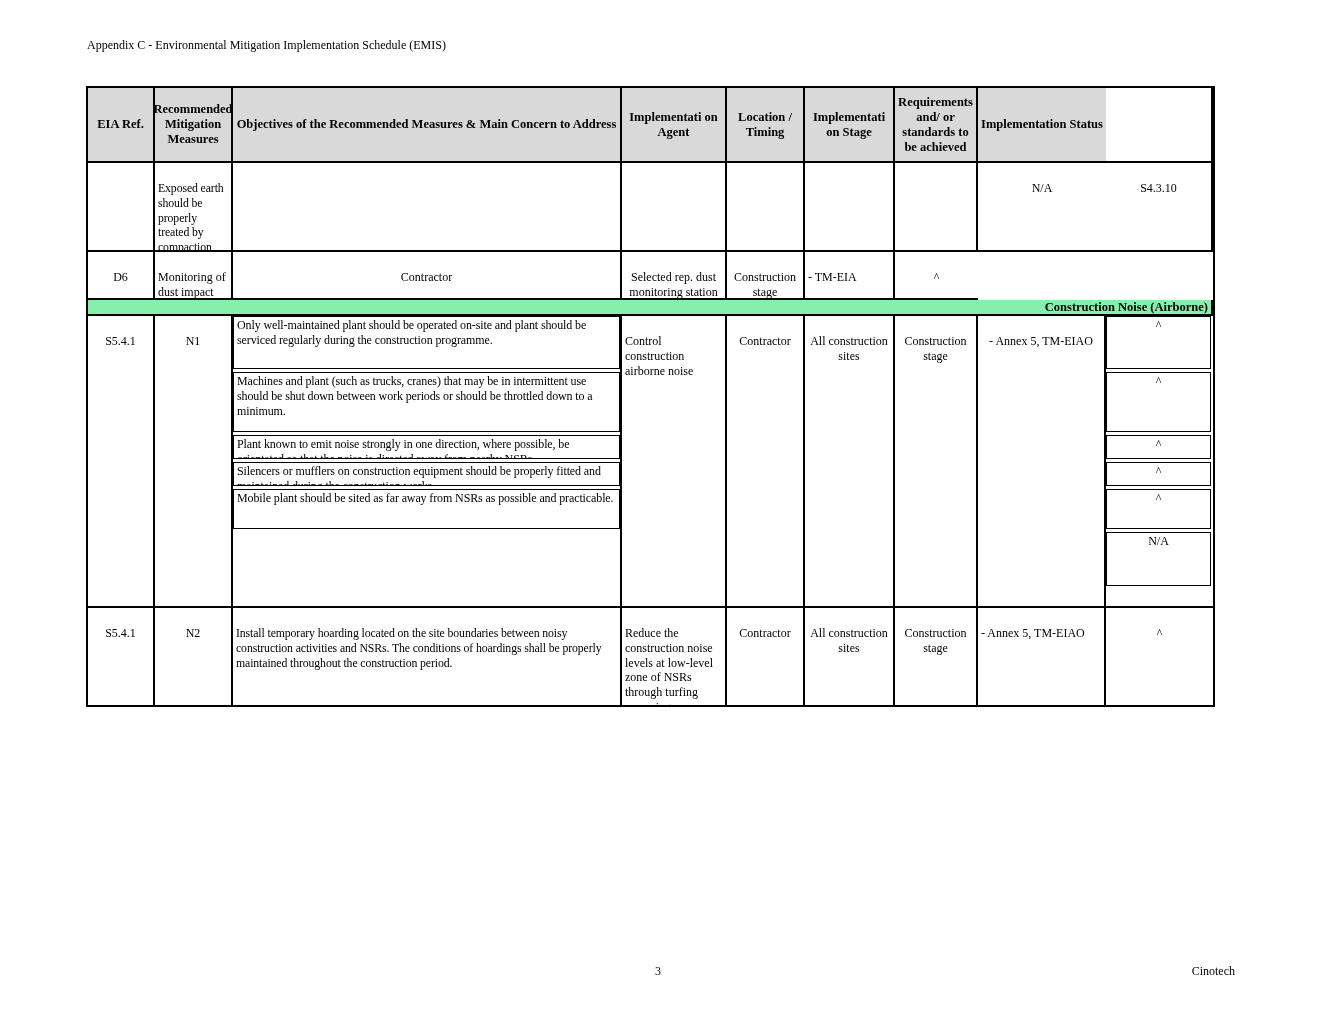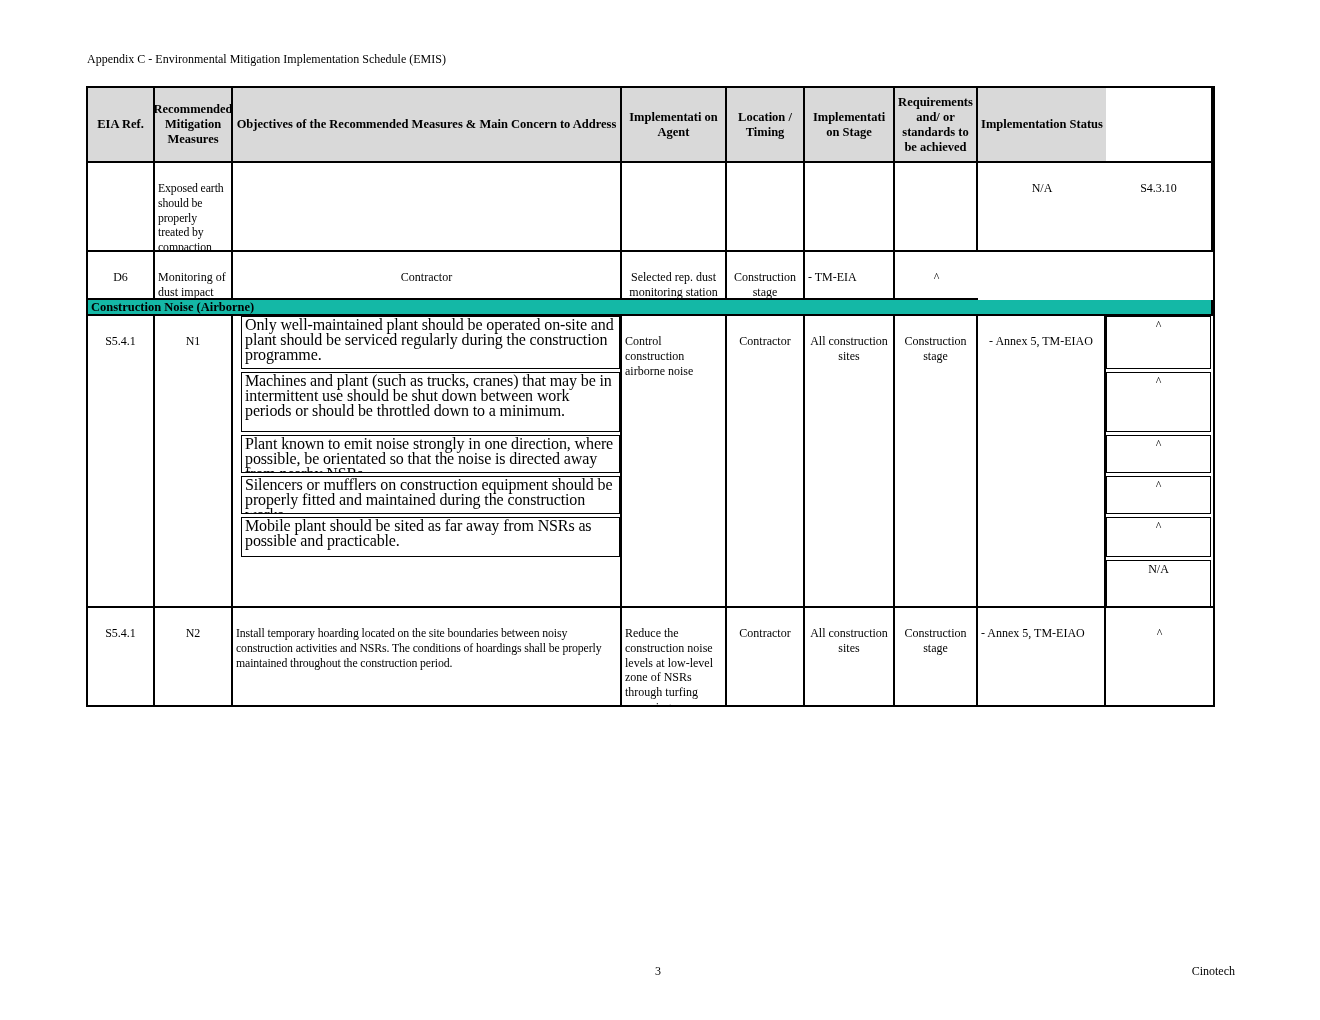--- a/index.html
+++ b/index.html
@@ -1,21 +1,21 @@
 <!DOCTYPE html>
 <html><head>
 <meta charset="utf-8">
 <style>
   html,body { margin:0; padding:0; background:#ffffff; }
   .page {
     position:relative; width:1320px; height:1020px; background:#ffffff;
     font-family:"Liberation Serif","DejaVu Serif",serif; color:#000;
   }
   .doc-title {
-    position:absolute; left:87px; top:52px; font-size:12px; white-space:nowrap;
+    position:absolute; left:87px; top:38px; font-size:12px; white-space:nowrap;
   }
   .emis-table {
     position:absolute; left:86px; top:86px;
     display:grid;
     grid-template-columns:67px 78px 389px 105px 78px 90px 83px 128px 107px;
     grid-template-rows:75px 89px 48px 16px 292px 97px;
     border:2px solid #000;
     background:#fff;
   }
   .c {
@@ -25,38 +25,38 @@
     padding:18px 3px; overflow:hidden;
   }
   .lastcol { border-right:none; }
   .lastrow { border-bottom:none; }
   .hc {
     background:#d9d9d9; font-weight:bold; font-size:12.5px; line-height:15px;
     display:flex; align-items:center; justify-content:center; text-align:center;
     padding:1px 2px;
   }
   .sec {
-    grid-column:1 / -1; background:#14b8a6; font-weight:bold; font-size:12.5px;
-    line-height:13px; padding:1px 3px;
+    grid-column:1 / -1; background:#86efac; font-weight:bold; font-size:12.5px;
+    line-height:13px; padding:1px 3px;text-align:right;
   }
   .ctr { text-align:center; }
   .meas { font-size:11.8px; letter-spacing:-0.12px; }
   .reqC { text-align:center; }
   .subcol { padding:0; }
   .mbox {
-    box-sizing:border-box; border:1.5px solid #000; margin:0 0 3px 8px;
+    box-sizing:border-box; border:1.5px solid #000; margin:0 0 3px 0;
     padding:1px 3px; overflow:hidden;
-    font-size:16px; letter-spacing:-0.12px; line-height:14.8px;
+    font-size:12px; letter-spacing:-0.12px; line-height:14.8px;
   }
   .sbox {
     box-sizing:border-box; border:1.5px solid #000; margin:0 2px 3px 0;
     text-align:center; padding-top:1px; overflow:hidden;
     font-size:12px; line-height:14px;
   }
-  .h53{height:53px} .h49{height:60px} .h38{height:38px} .h40{height:40px} .h54{height:54px}
+  .h53{height:53px} .h49{height:60px} .h38{height:24px} .h40{height:40px} .h54{height:54px}
   .footer-page {
     position:absolute; left:630px; top:964px; width:56px; text-align:center; font-size:12px;
   }
   .footer-company {
     position:absolute; left:1100px; top:964px; width:135px; text-align:right; font-size:12px;
   }
 </style>
 </head>
 <body>
 

